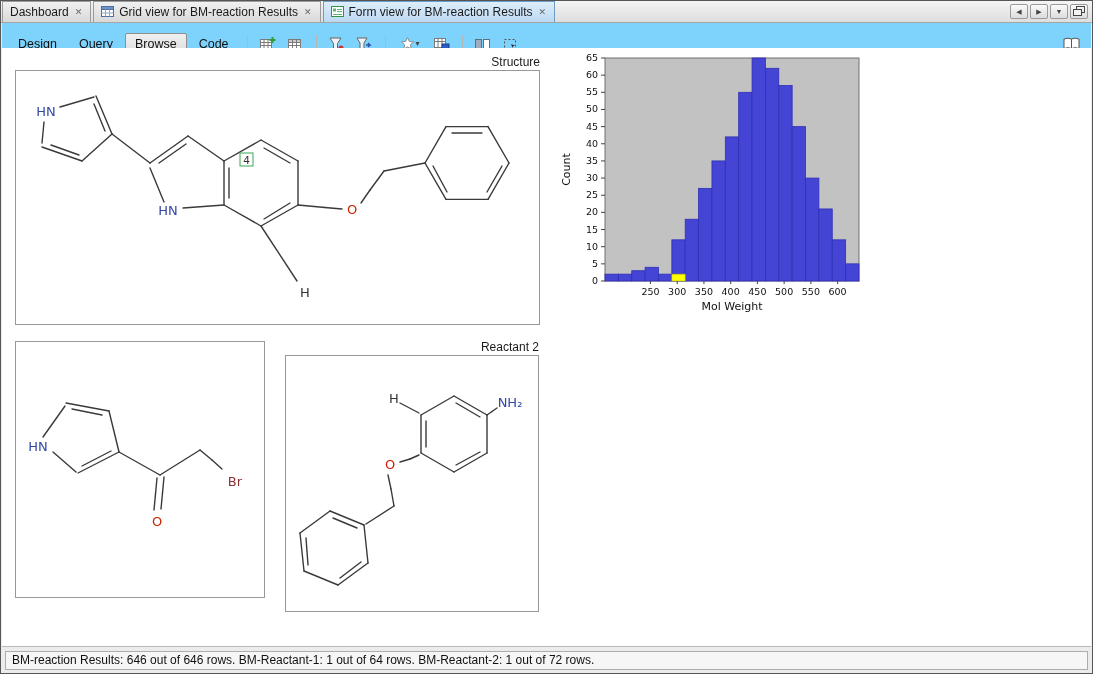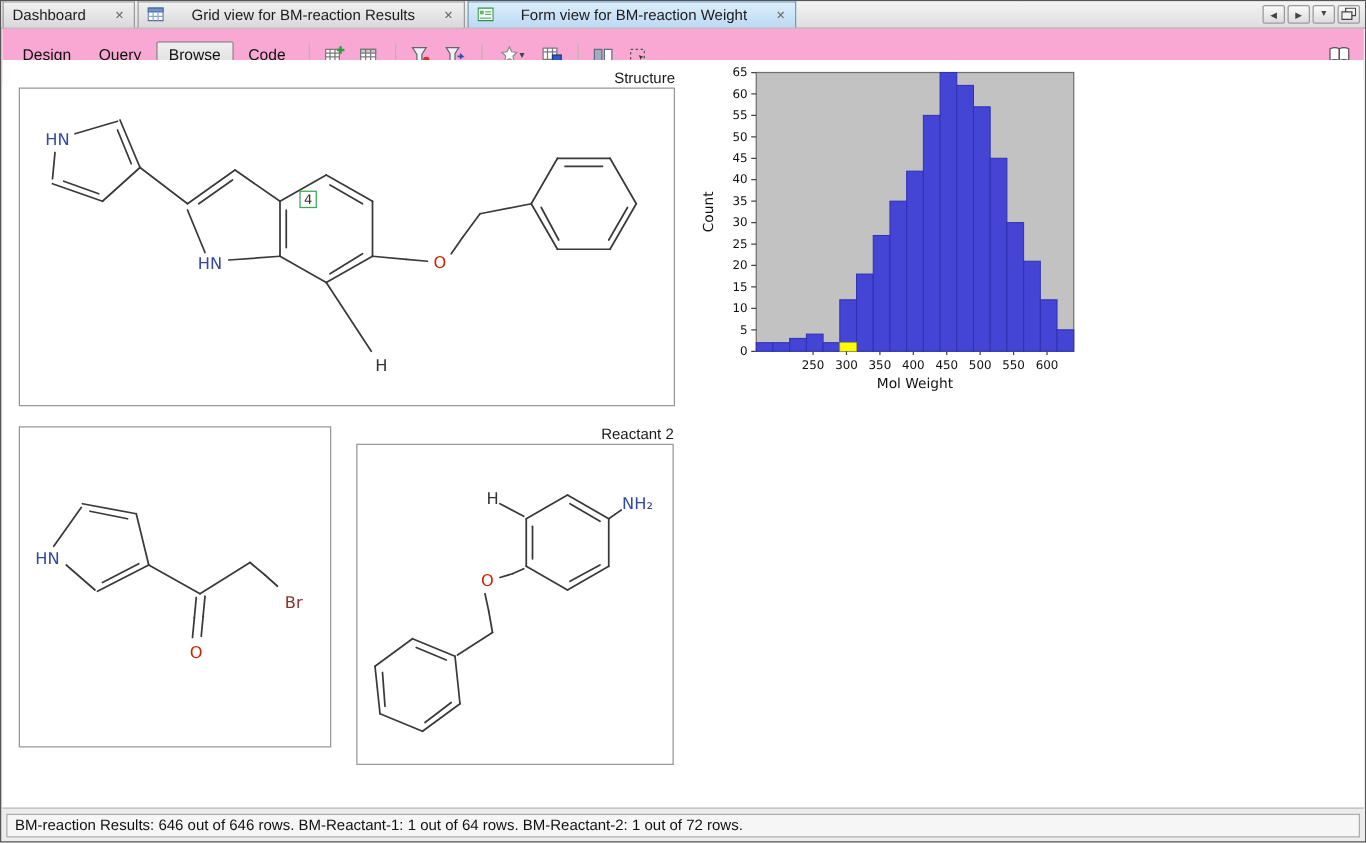--- a/index.html
+++ b/index.html
@@ -4,32 +4,32 @@
 <style>
   * { box-sizing: border-box; }
   html,body { margin:0; padding:0; }
   body { width:1093px; height:674px; font-family:"Liberation Sans", sans-serif; background:#fff; }
   .window { position:relative; width:1093px; height:674px; border:1px solid #565656; background:#ececec; overflow:hidden; }
 
   
   .tabbar { position:absolute; left:0; top:0; right:0; height:22px;
             background:linear-gradient(#f4f4f4,#dedede); border-bottom:1px solid #a6a6a6;
             display:flex; align-items:flex-end; padding-left:1px; }
-  .tab { display:inline-flex; align-items:center; gap:22px; height:21px; padding:2px 7px 3px 7px;
+  .tab { display:inline-flex; align-items:center; gap:5px; height:21px; padding:2px 7px 3px 7px;
          font-size:12px; color:#1a1a1a; background:linear-gradient(#f1f1f1,#d9d9d9);
          border:1px solid #9b9b9b; border-bottom:none; margin-right:2px; cursor:default; white-space:nowrap; }
   .tab.active { background:linear-gradient(#ddeefc,#bcd9f2); border-color:#6d9cc7; }
   .tab-close { font-size:9px; color:#6a6a6a; padding:0 1px; line-height:10px; }
   .tab-icon { display:inline-flex; width:13px; height:13px; }
   .tab-controls { margin-left:auto; display:flex; gap:2px; align-items:center; padding:0 4px 3px 0; }
   .tb { width:18px; height:15px; font-size:7px; color:#444; background:linear-gradient(#fafafa,#dcdcdc);
         border:1px solid #9a9a9a; border-radius:2px; padding:0; display:inline-flex; align-items:center; justify-content:center; }
 
   
-  .menubar { position:absolute; left:1px; right:1px; top:22px; height:42px; background:#f9a8d4;
+  .menubar { position:absolute; left:1px; right:1px; top:22px; height:42px; background:#7dd3fc;
              border-bottom:1px solid #c3c3c3; display:flex; align-items:center; padding:0 6px; font-size:12.5px; color:#111; }
   .menu-item { padding:3px 9px; margin-right:2px; border:1px solid transparent; border-radius:2px; }
   .menu-item.active { border:1px solid #8f8f8f; background:linear-gradient(#efefef,#dedede); }
   .vsep { width:1px; height:17px; background:#b5b5b5; margin:0 6px; }
   .icon-btn { width:26px; height:21px; background:transparent; border:1px solid transparent; border-radius:2px;
               display:inline-flex; align-items:center; justify-content:center; padding:0; margin:0 1px; }
   .icon-btn.star { width:34px; }
   .caret { font-size:8px; color:#444; margin-left:1px; }
 
   
@@ -77,21 +77,21 @@
     <div class="tab active">
       <span class="tab-icon">
         <svg width="13" height="13">
             <rect x="0.5" y="1.5" width="12" height="10" fill="#fff" stroke="#2f9447"></rect>
             <rect x="2" y="3.5" width="3" height="3" fill="#5cb96e"></rect>
             <line x1="6" y1="4.5" x2="11" y2="4.5" stroke="#5cb96e"></line>
             <line x1="6" y1="6.5" x2="11" y2="6.5" stroke="#5cb96e"></line>
             <line x1="2" y1="9.5" x2="11" y2="9.5" stroke="#5cb96e"></line>
           </svg>
       </span>
-      <span class="tab-label">Form view for BM-reaction Weight</span>
+      <span class="tab-label">Form view for BM-reaction Results</span>
       <span class="tab-close">✕</span>
     </div>
     <div class="tab-controls">
       <button class="tb">◀</button>
       <button class="tb">▶</button>
       <button class="tb">▼</button>
       <button class="tb">
         <svg width="12" height="11">
             <rect x="3.5" y="0.5" width="8" height="6" fill="none" stroke="#444"></rect>
             <rect x="0.5" y="3.5" width="8" height="6" fill="#f2f2f2" stroke="#444"></rect>

